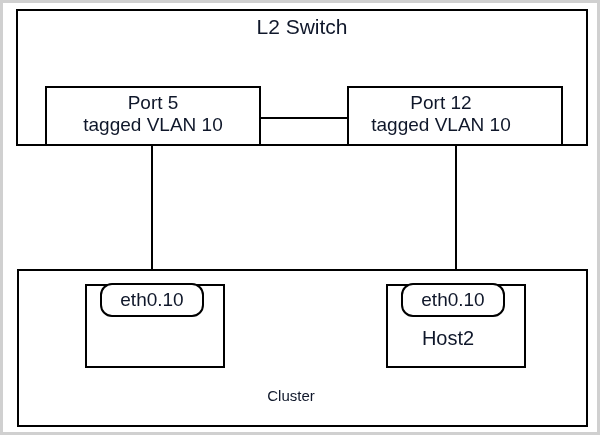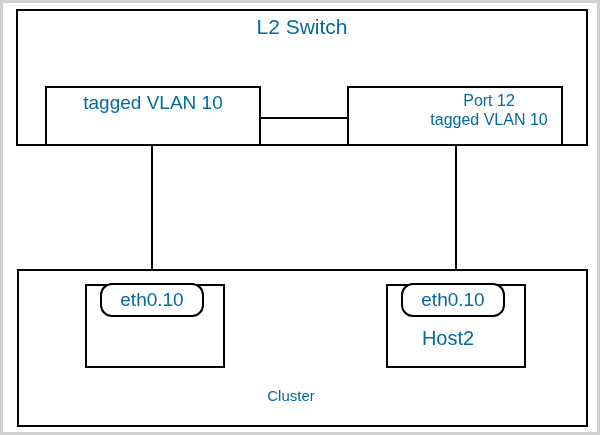--- a/index.html
+++ b/index.html
@@ -30,41 +30,41 @@
     box-sizing: border-box;
     background: #ffffff;
     border: 2px solid #000000;
     border-radius: 12px;
   }
   .label {
     position: absolute;
     text-align: center;
     white-space: nowrap;
     line-height: 1.18;
-    color: #0369a1;
+    color: #0f172a;
   }
   .line-v {
     position: absolute;
     background: #000000;
     width: 2px;
   }
   .line-h {
     position: absolute;
     background: #000000;
     height: 2px;
   }
   
   #switch-box   { left: 13px;  top: 6px;   width: 572px; height: 137px; }
   #switch-title { left: 13px;  top: 12px;  width: 572px; font-size: 21px; }
 
   
   #port-left-box   { left: 42px;  top: 83px;  width: 216px; height: 60px; }
   #port-right-box  { left: 344px; top: 83px;  width: 216px; height: 60px; }
   #port-left-label  { left: 42px;  top: 89px;  width: 216px; font-size: 19px; }
-  #port-right-label { left: 344px; top: 89px;  width: 188px; font-size: 16px; padding-left: 48px; }
+  #port-right-label { left: 344px; top: 89px;  width: 188px; font-size: 19px; }
 
   
   #port-link { left: 258px; top: 114px; width: 86px; }
 
   
   #downlink-left  { left: 148px; top: 142px; height: 126px; }
   #downlink-right { left: 452px; top: 142px; height: 126px; }
 
   
   #cluster-box   { left: 14px;  top: 266px; width: 571px; height: 158px; }
@@ -85,20 +85,21 @@
 </head>
 <body>
 
 <div id="canvas">
 
   <div class="box" id="switch-box"></div>
   <div class="label" id="switch-title">L2 Switch</div>
 
   <div class="box" id="port-left-box"></div>
   <div class="label" id="port-left-label">
+    <div>Port 5</div>
     <div>tagged VLAN 10</div>
   </div>
 
   <div class="box" id="port-right-box"></div>
   <div class="label" id="port-right-label">
     <div>Port 12</div>
     <div>tagged VLAN 10</div>
   </div>
 
   <div class="line-h" id="port-link"></div>

